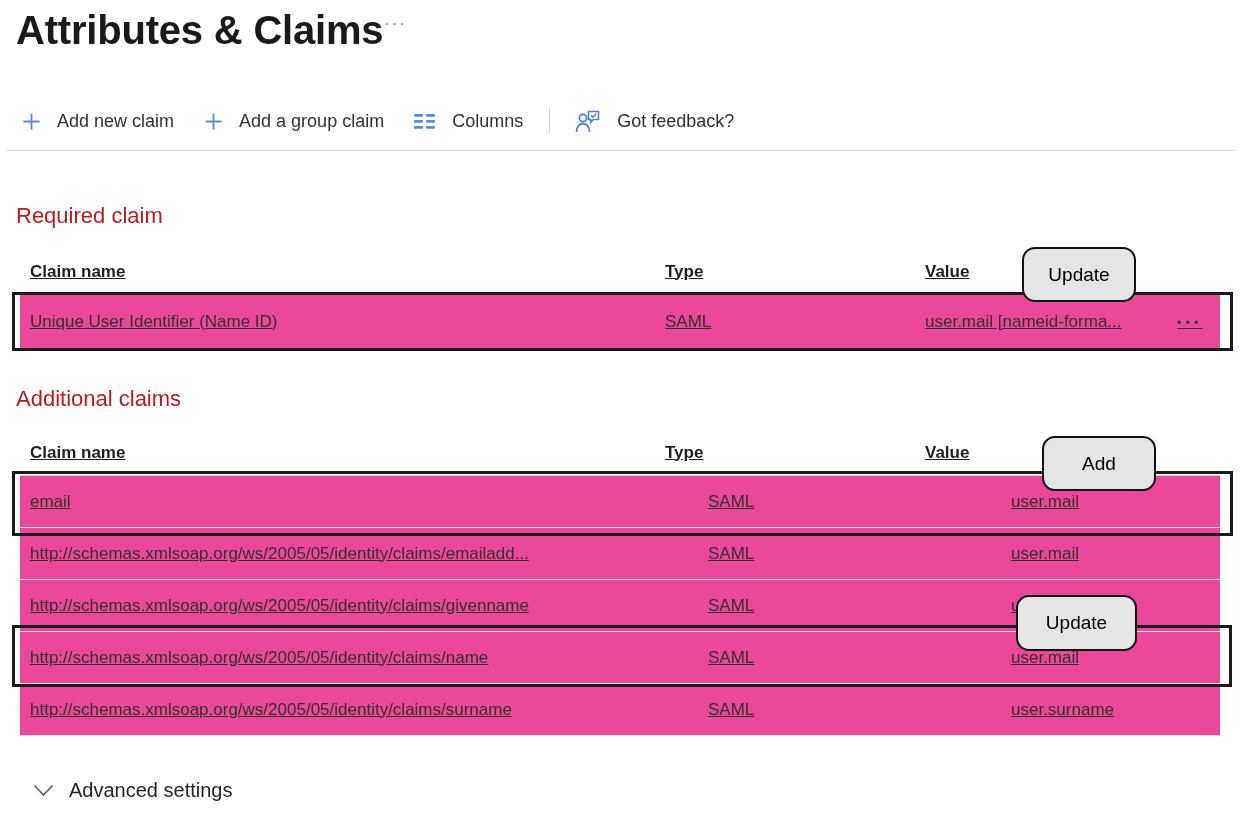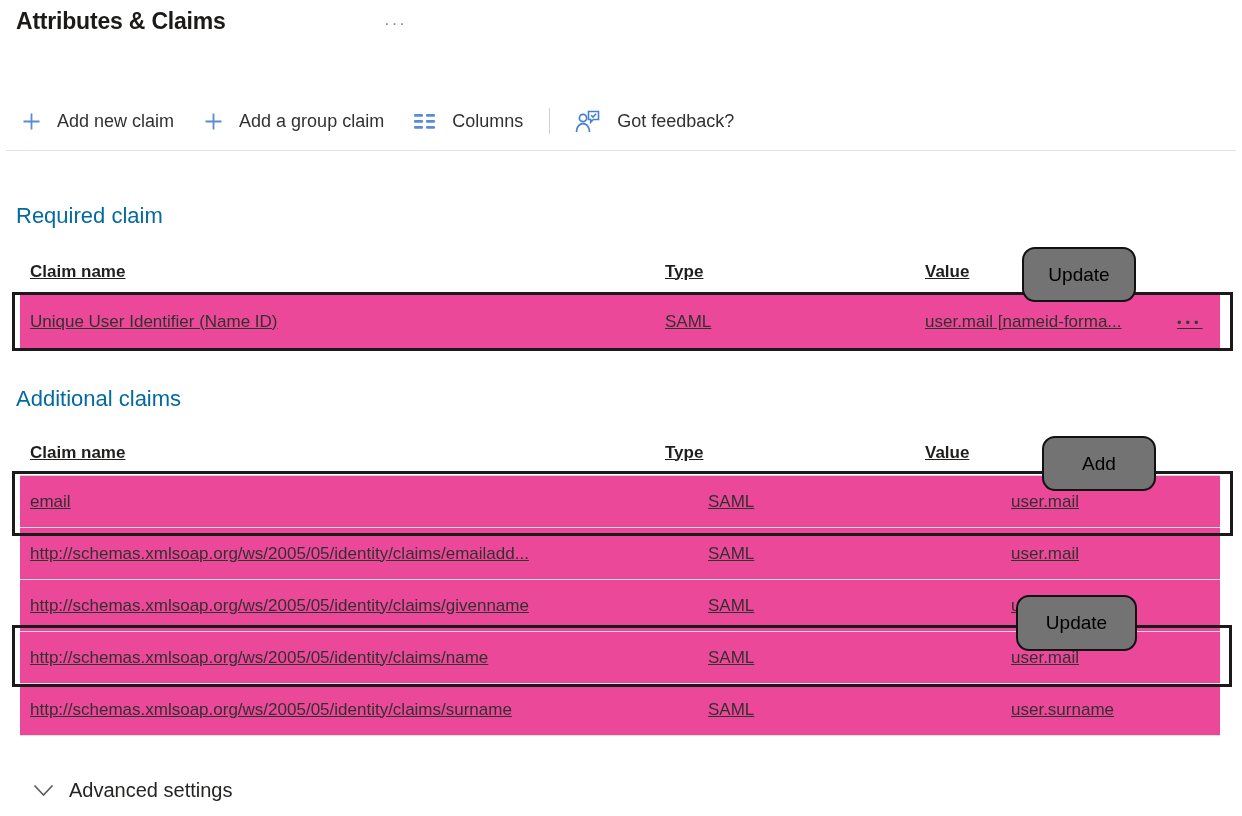--- a/index.html
+++ b/index.html
@@ -9,21 +9,21 @@
     background: #ffffff;
     font-family: "Liberation Sans", "DejaVu Sans", sans-serif;
     color: #323130;
     overflow: hidden;
   }
   .abs { position: absolute; }
 
   
   .page-title {
     left: 16px; top: 8px;
-    font-size: 23px; font-weight: 700; color: #1b1a19; letter-spacing: -0.2px;
+    font-size: 40px; font-weight: 700; color: #1b1a19; letter-spacing: -0.2px;
   }
   .title-menu {
     left: 384px; top: 14px;
     color: #8a8886; font-size: 17px; letter-spacing: 2px;
     background: none; border: none; cursor: pointer;
     font-family: inherit;
   }
 
   
   .toolbar {
@@ -40,21 +40,21 @@
   .tb-sep {
     width: 1px; height: 26px; background: #d2d0ce;
     margin: 0 24px 0 26px;
   }
   .toolbar-rule {
     left: 6px; top: 150px; width: 1230px; height: 0;
     border-top: 1px solid #e5e3e1;
   }
 
   
-  .section-title { font-size: 22px; font-weight: 400; color: #0369a1; }
+  .section-title { font-size: 22px; font-weight: 400; color: #b91c1c; }
   .st-required { left: 16px; top: 203px; }
   .st-additional { left: 16px; top: 386px; }
 
   
   .claims-table { left: 20px; width: 1200px; }
   .tbl-required { top: 250px; }
   .tbl-additional { top: 430px; }
   .t-row {
     display: grid;
     grid-template-columns: 645px 260px 252px 43px;
@@ -88,21 +88,21 @@
     border: 3px solid #1a1a1a;
     background: transparent;
     pointer-events: none;
   }
   .hl-1 { left: 12px; top: 292px; width: 1221px; height: 59px; }
   .hl-2 { left: 12px; top: 471px; width: 1221px; height: 65px; }
   .hl-3 { left: 12px; top: 625px; width: 1220px; height: 62px; }
 
   
   .callout {
-    background: #737373;
+    background: #e5e5e5;
     border: 2.5px solid #111111;
     border-radius: 13px;
     display: flex; align-items: center; justify-content: center;
     font-size: 19px; color: #000; font-family: inherit;
   }
   .co-1 { left: 1022px; top: 247px; width: 114px; height: 55px; }
   .co-2 { left: 1022px; top: 436px; width: 114px; height: 55px; margin-left: 20px; }
   .co-3 { left: 1016px; top: 595px; width: 121px; height: 56px; }
 
   

